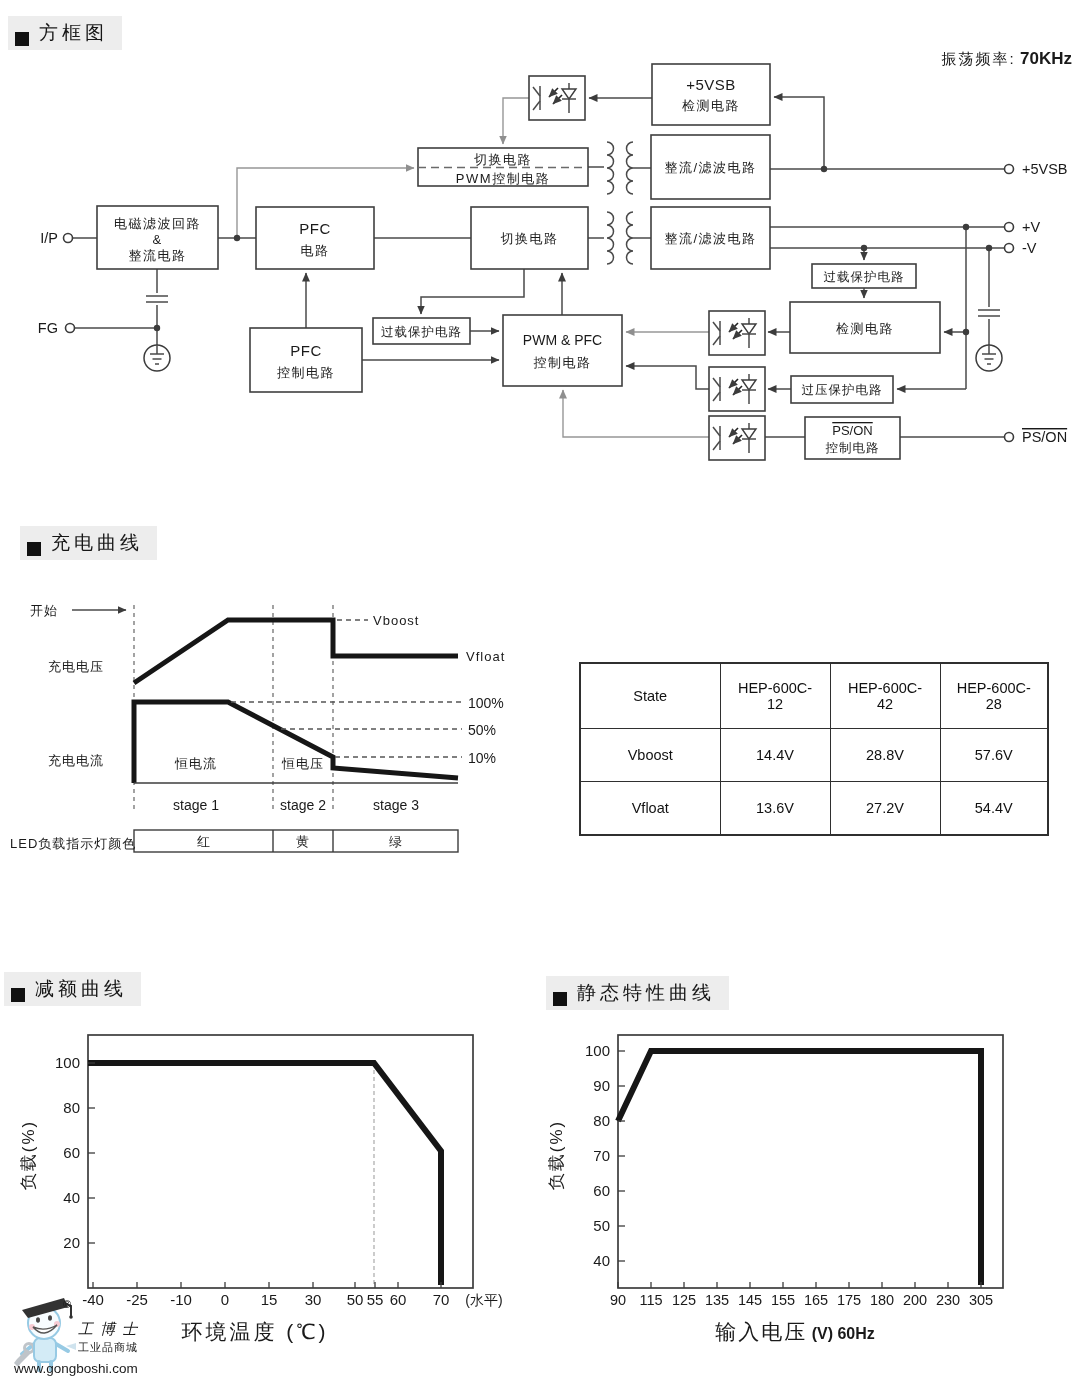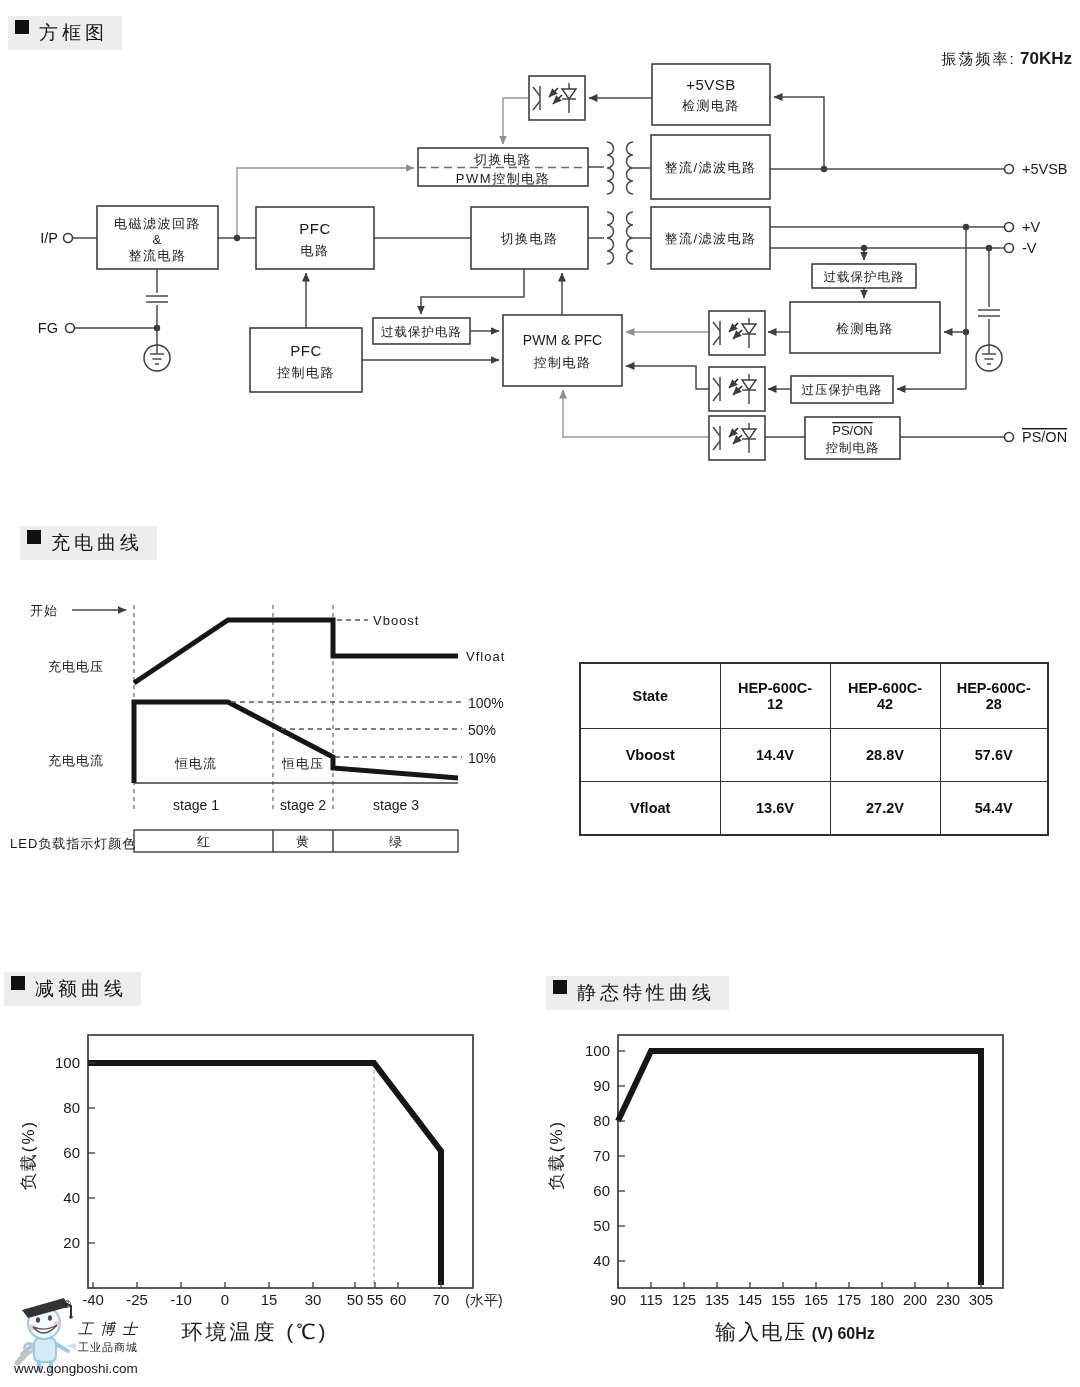--- a/index.html
+++ b/index.html
@@ -1,19 +1,19 @@
 <!DOCTYPE html>
 <html><head>
 <meta charset="utf-8">
 <style>
   html,body{margin:0;padding:0;background:#fff;}
   .page{position:relative;width:1080px;height:1387px;background:#fff;overflow:hidden;
         font-family:"Liberation Sans",sans-serif;color:#1a1a1a;}
   .abs{position:absolute;}
-  .sec-title{position:absolute;display:flex;align-items:flex-start;gap:10px;
+  .sec-title{position:absolute;display:flex;align-items:flex-end;gap:10px;
              background:#ededed;padding:4px 14px 4px 7px;font-size:19px;letter-spacing:4px;
              color:#161616;font-family:"Liberation Serif",serif;white-space:nowrap;}
   .sec-title .sq{width:14px;height:14px;background:#111;flex:none;}
   svg text{fill:#1a1a1a;font-family:"Liberation Sans",sans-serif;}
   .bx{fill:#fff;stroke:#3f3f3f;stroke-width:1.6;}
   .wr{stroke:#4a4a4a;stroke-width:1.5;fill:none;}
   .wrg{stroke:#979797;stroke-width:1.4;fill:none;}
   .t13{font-size:13px;letter-spacing:1.5px;}
   .t15{font-size:15px;letter-spacing:.5px;}
   .t125{font-size:12.5px;letter-spacing:1px;}
@@ -26,21 +26,21 @@
   .dashv{stroke:#666;stroke-width:1.2;stroke-dasharray:4 4;fill:none;}
   .axis{stroke:#3c3c3c;stroke-width:1.7;fill:none;}
   .tick{stroke:#3c3c3c;stroke-width:1.3;}
   .tkl{font-size:15px;}
   .tkl2{font-size:14.5px;}
   .lab13{font-size:13px;letter-spacing:1px;}
   .settings{position:absolute;left:579px;top:662px;}
   .settings-title{font-size:14px;letter-spacing:2px;margin:0 0 7px 4px;color:#111;}
   table.settings-table{border-collapse:collapse;border:2.2px solid #2f2f2f;table-layout:fixed;}
   table.settings-table th,table.settings-table td{border:1.6px solid #2f2f2f;text-align:center;
-      font-weight:700;font-size:14.5px;height:20px;padding:16px;color:#111;overflow:hidden;}
+      font-weight:400;font-size:14.5px;height:20px;padding:16px;color:#111;overflow:hidden;}
 </style>
 </head>
 <body>
 
 <div class="page">
 
   <div class="sec-title" style="left:8px;top:16px">
     <span class="sq"></span>
     <span>方框图</span>
   </div>

